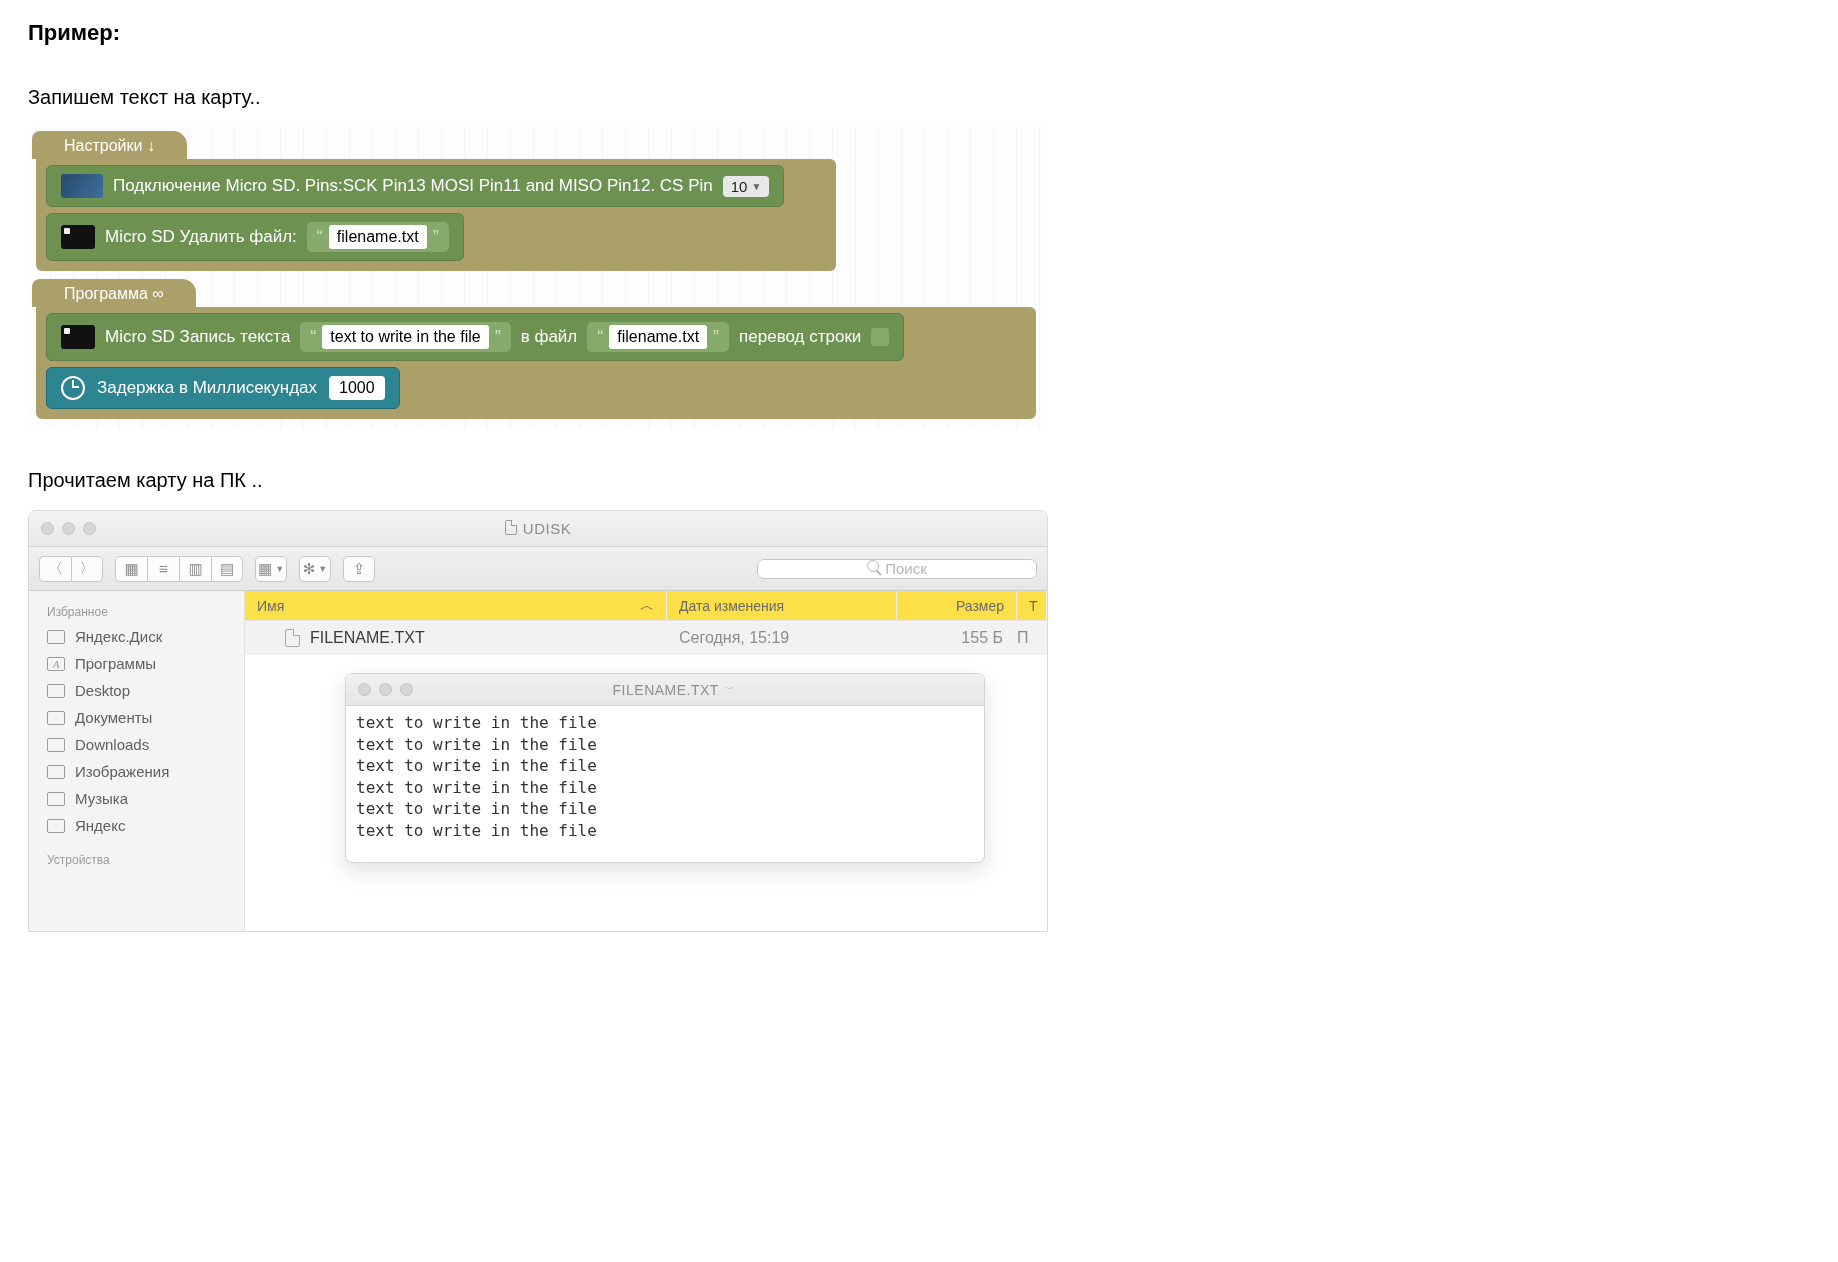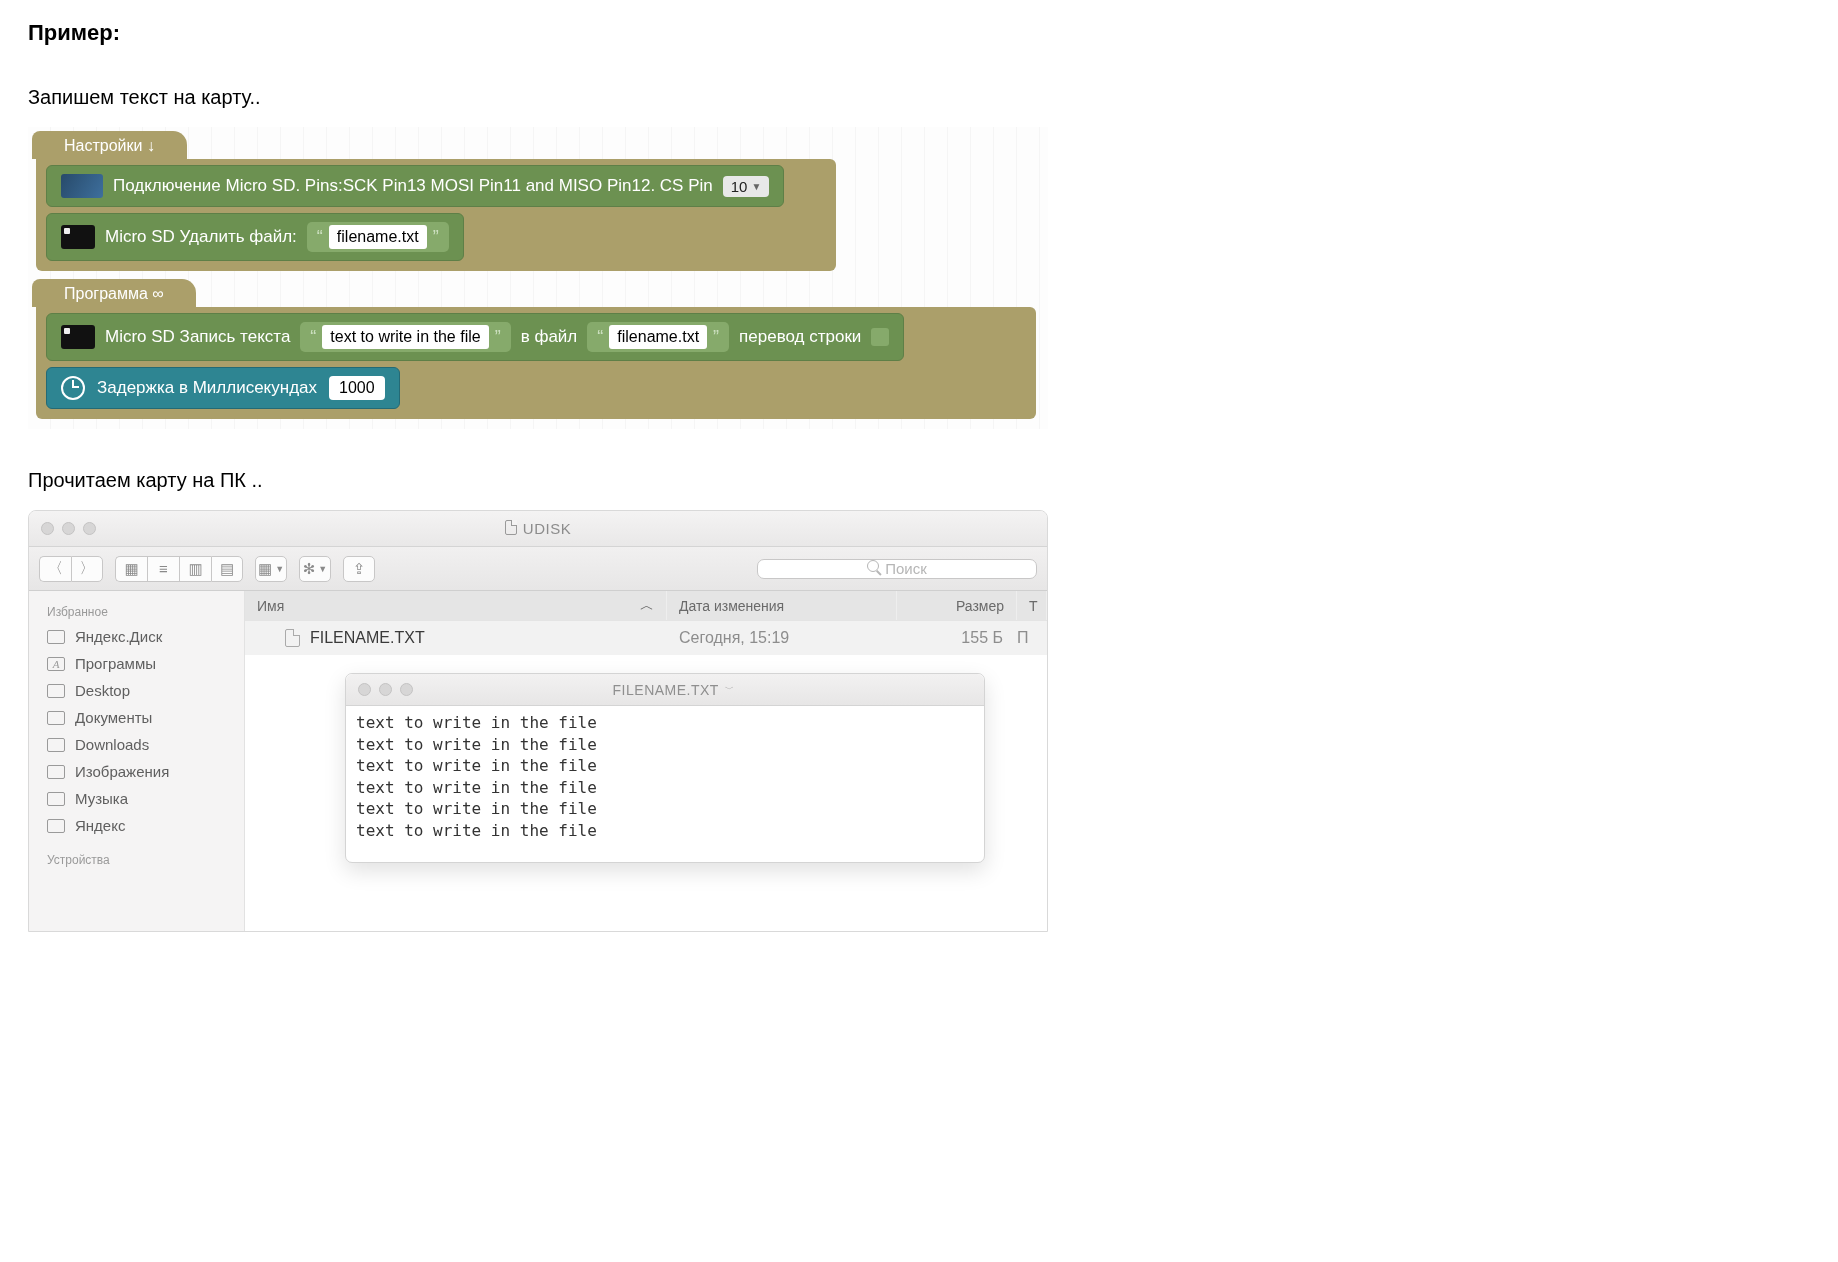--- a/index.html
+++ b/index.html
@@ -120,21 +120,21 @@
   .sidebar{
     width:216px;border-right:1px solid #e2e2e2;background:#f5f4f4;padding:10px 0;
   }
   .sb-head{font-size:12px;color:#9a9a9a;padding:4px 18px;}
   .sb-item{display:flex;align-items:center;gap:10px;padding:5px 18px;color:#5f5f5f;font-size:15px;}
   .sb-item .ic{width:18px;height:14px;border:1.3px solid #9a9a9a;border-radius:2px;}
   .sb-item .ic.app::before{content:"A";display:block;font-size:11px;text-align:center;line-height:12px;color:#9a9a9a;font-style:italic;font-family:Georgia,serif;}
   .listing{flex:1;background:#fff;position:relative;}
   .cols{
     display:flex;border-bottom:1px solid #e4e4e4;font-size:14px;color:#6a6a6a;
-    height:30px;align-items:center;background:#e5e5e5;
+    height:30px;align-items:center;background:#fde047;
   }
   .cols div{padding:0 12px;border-right:1px solid #eee;height:100%;display:flex;align-items:center;}
   .cols .c-name{flex:1;justify-content:space-between;}
   .cols .c-date{width:230px;}
   .cols .c-size{width:120px;justify-content:flex-end;}
   .cols .c-kind{width:30px;}
   .row{
     display:flex;align-items:center;height:34px;font-size:16px;color:#3a3a3a;
     background:#f2f2f2;
   }

